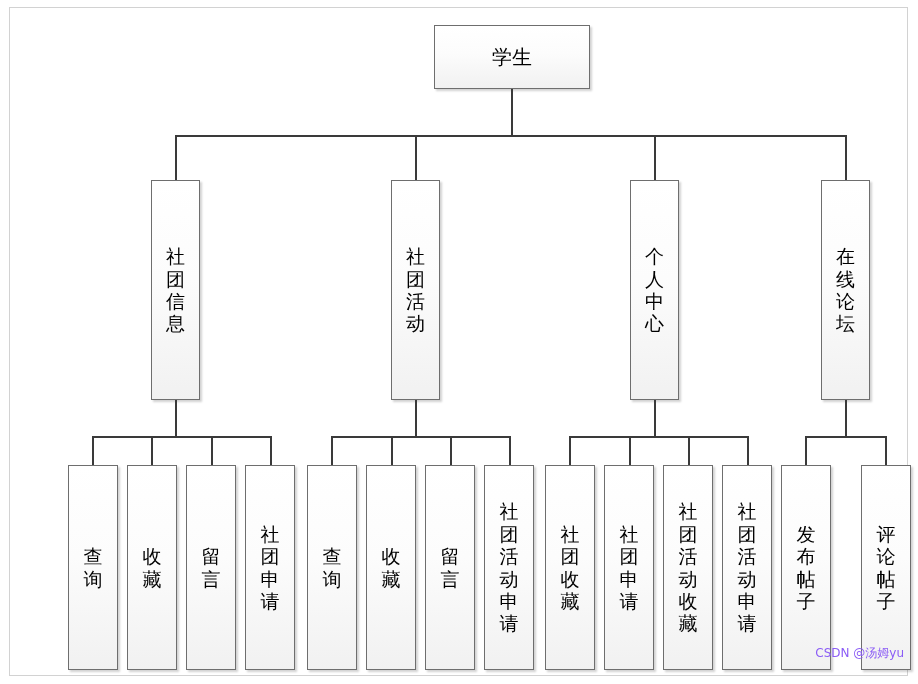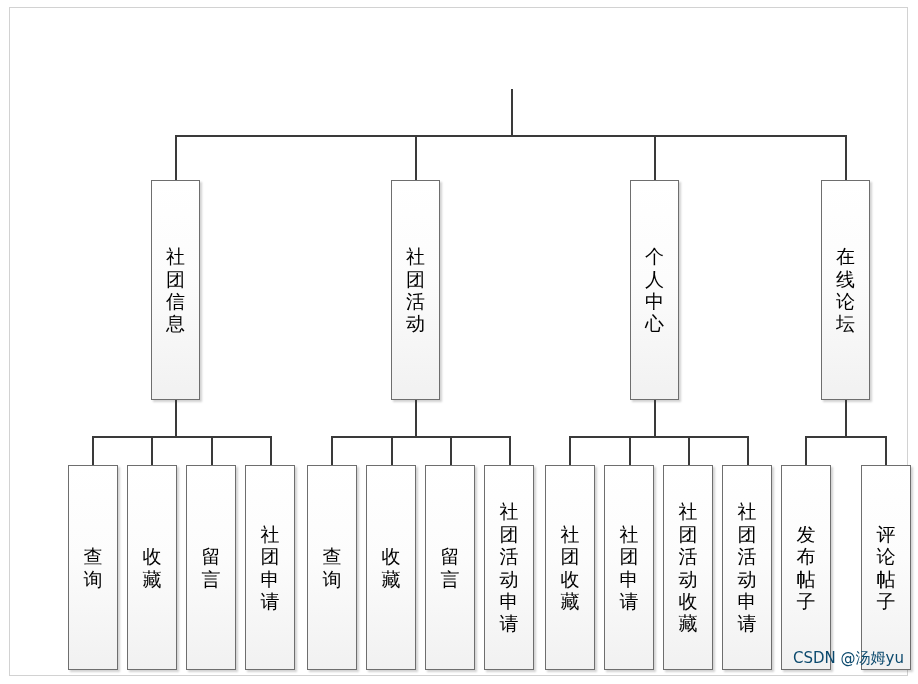--- a/index.html
+++ b/index.html
@@ -65,36 +65,39 @@
   .node.leaf .txt{font-size:19px;line-height:1.18;}
 
   
   .ln{position:absolute;background:#3a3a3a;}
   .ln.v{width:2px;}
   .ln.h{height:2px;}
 
   
   #watermark{
     position:absolute;
-    right:14px; bottom:16px;
-    font-size:15px;
-    color:#0c4a6e;
+    right:14px; bottom:22px;
+    font-size:12px;
+    color:#8b5cf6;
     font-family:"DejaVu Sans","Liberation Sans",sans-serif;
     white-space:nowrap;
     user-select:none;
     pointer-events:none;
   }
 </style>
 </head>
 <body>
 
 <div id="canvas">
 
   <div id="frame"></div>
 
+  <div class="node root">
+    <span class="txt">学生</span>
+  </div>
 
   <div class="ln v" style="left:511px; top:89px; height:47px;"></div>
 
   <div class="ln h" style="left:175px; top:135px; width:671px;"></div>
 
   <div class="ln v" style="left:175px; top:135px; height:45px;"></div>
   <div class="ln v" style="left:415px; top:135px; height:45px;"></div>
   <div class="ln v" style="left:654px; top:135px; height:45px;"></div>
   <div class="ln v" style="left:845px; top:135px; height:45px;"></div>
 

